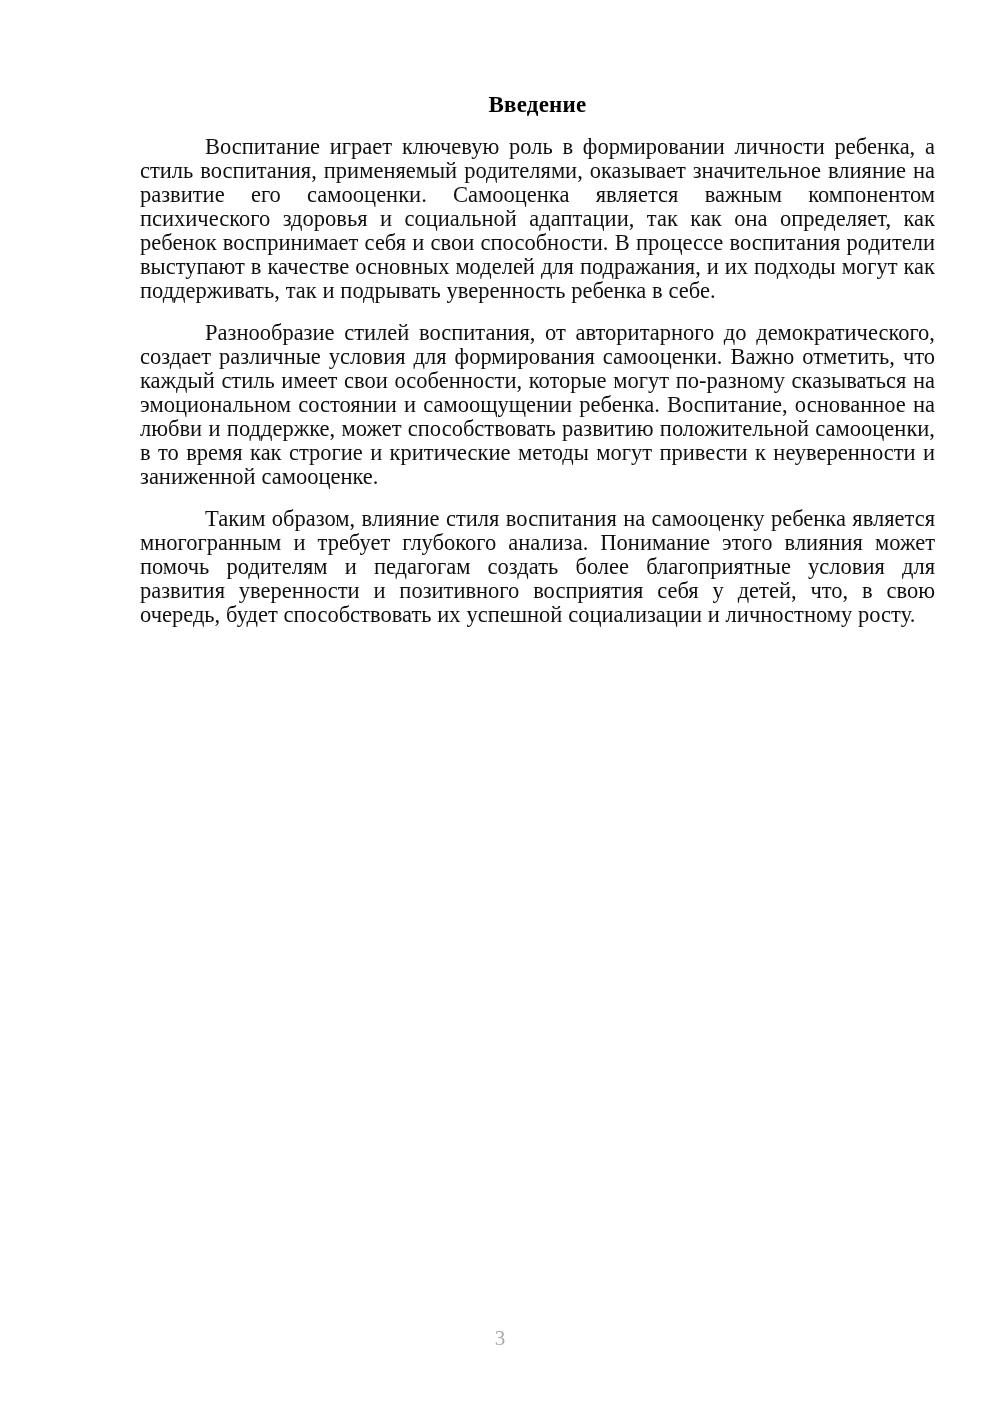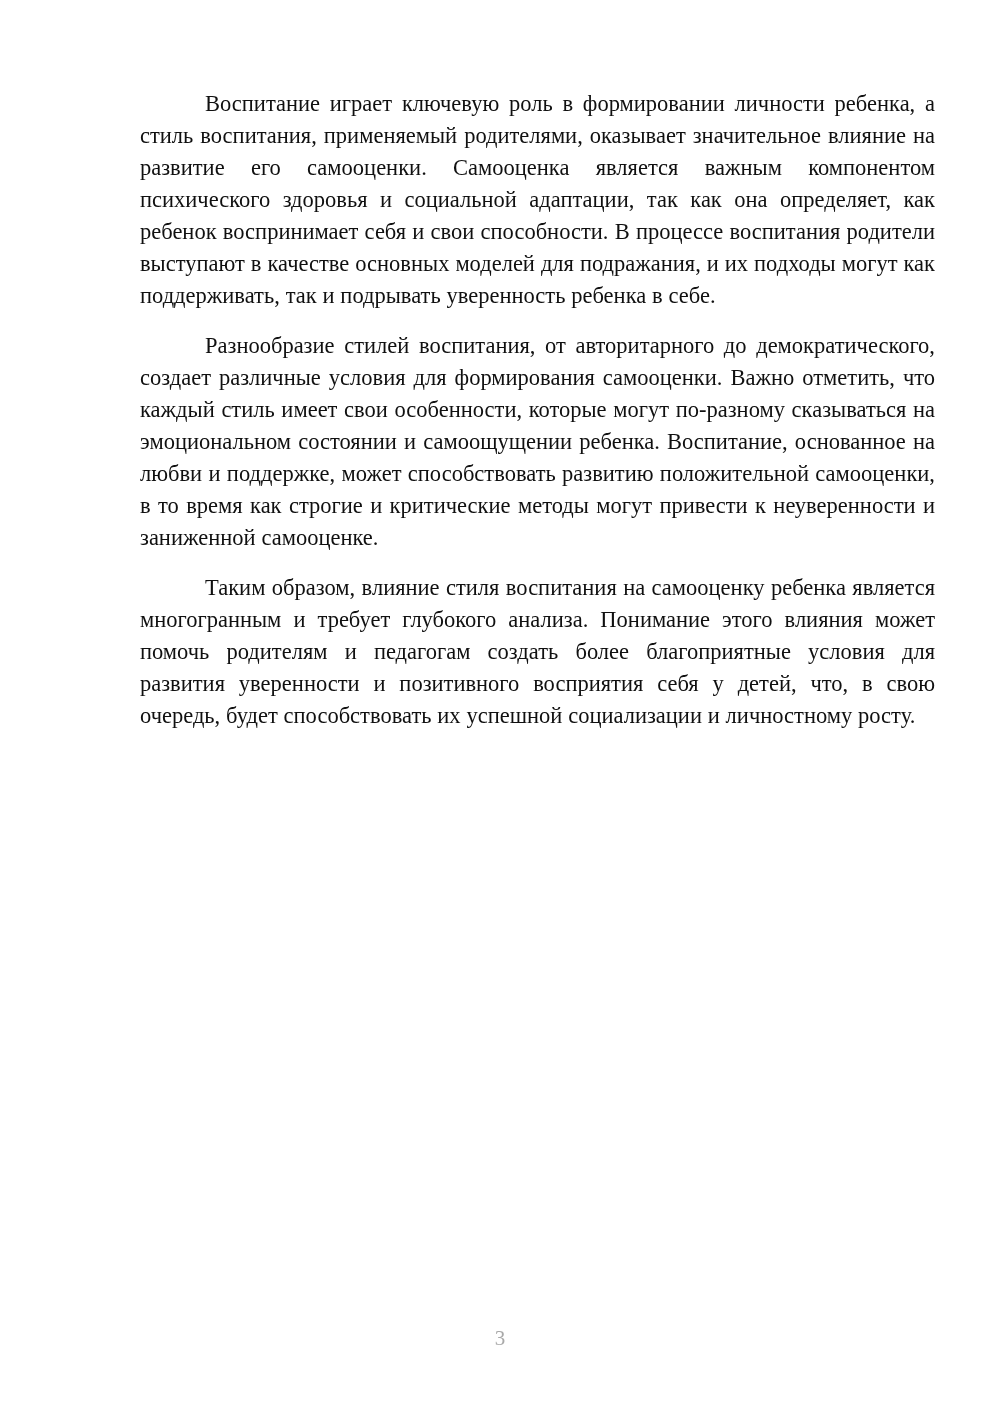--- a/index.html
+++ b/index.html
@@ -39,21 +39,21 @@
     font-weight: bold;
     text-align: center;
     line-height: 34px;
     margin: 0 0 13px 0;
     letter-spacing: 0.2px;
     color: #000000;
   }
 
   .doc-paragraph {
     font-size: 22.5px;
-    line-height: 32px;
+    line-height: 24px;
     text-align: justify;
     text-justify: inter-word;
     text-indent: 65px;
     margin: 0 0 18px 0;
     color: #101010;
     hyphens: none;
     word-spacing: 0.2px;
   }
 
   .doc-paragraph:last-child {
@@ -71,20 +71,21 @@
     color: #a9a9a9;
   }
 </style>
 </head>
 <body>
 
 <div class="page">
 
   <div class="content">
 
+    <h1 class="doc-heading">Введение</h1>
 
     <p class="doc-paragraph">Воспитание играет ключевую роль в формировании личности ребенка, а стиль воспитания, применяемый родителями, оказывает значительное влияние на развитие его самооценки. Самооценка является важным компонентом психического здоровья и социальной адаптации, так как она определяет, как ребенок воспринимает себя и свои способности. В процессе воспитания родители выступают в качестве основных моделей для подражания, и их подходы могут как поддерживать, так и подрывать уверенность ребенка в себе.</p>
 
     <p class="doc-paragraph">Разнообразие стилей воспитания, от авторитарного до демократического, создает различные условия для формирования самооценки. Важно отметить, что каждый стиль имеет свои особенности, которые могут по-разному сказываться на эмоциональном состоянии и самоощущении ребенка. Воспитание, основанное на любви и поддержке, может способствовать развитию положительной самооценки, в то время как строгие и критические методы могут привести к неуверенности и заниженной самооценке.</p>
 
     <p class="doc-paragraph">Таким образом, влияние стиля воспитания на самооценку ребенка является многогранным и требует глубокого анализа. Понимание этого влияния может помочь родителям и педагогам создать более благоприятные условия для развития уверенности и позитивного восприятия себя у детей, что, в свою очередь, будет способствовать их успешной социализации и личностному росту.</p>
 
   </div>
 
   <div class="page-number">3</div>

